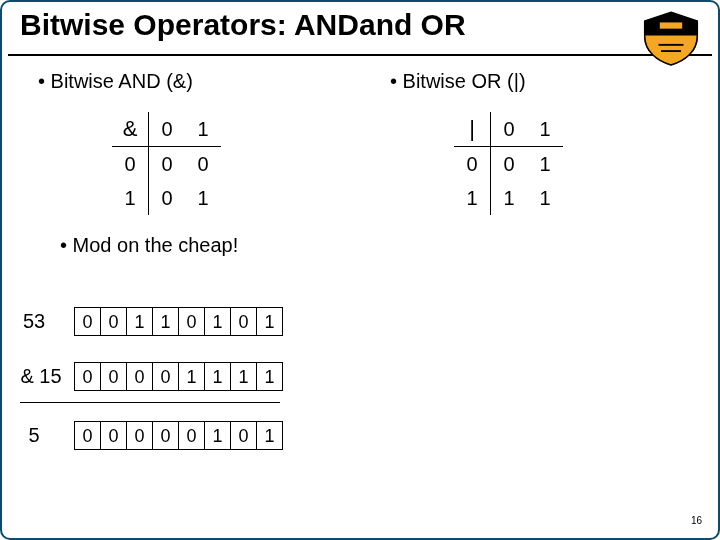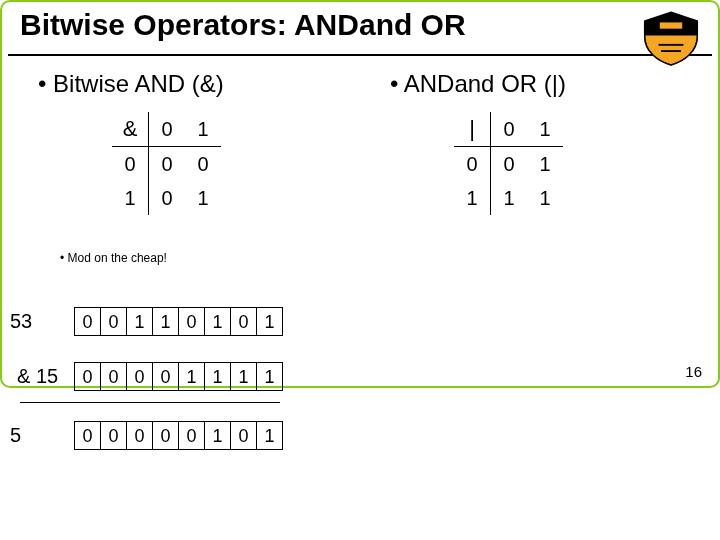--- a/index.html
+++ b/index.html
@@ -9,22 +9,22 @@
     height: 540px;
     background: #fff;
     font-family: Arial, Helvetica, sans-serif;
     color: #000;
     overflow: hidden;
   }
   .slide {
     position: relative;
     box-sizing: border-box;
     width: 720px;
-    height: 388px;
-    border: 2px solid #84cc16;
+    height: 540px;
+    border: 2px solid #0c4a6e;
     border-radius: 10px;
     text-decoration: underline;
   }
   .title {
     position: absolute;
     left: 18px;
     top: 6px;
     font-size: 30px;
     font-weight: bold;
   }
@@ -39,29 +39,28 @@
     position: absolute;
     right: 14px;
     top: 8px;
     width: 66px;
     height: 56px;
   }
   .crest svg { width: 100%; height: 100%; }
 
   .bullet {
     position: absolute;
-    font-size: 24px;
+    font-size: 20px;
   }
   .bullet::before {
     content: "• ";
   }
   .subbullet {
     position: absolute;
-    font-size: 12px;
-    margin-top: 17px;
+    font-size: 20px;
   }
   .subbullet .line1::before,
   .subbullet .line2::before {
     content: "• ";
   }
   .subbullet .line2 {
     margin-left: 18px;
   }
 
   
@@ -82,21 +81,21 @@
     border-bottom: 1px solid #000;
   }
   .ttable td.rowlabel {
     border-right: 1px solid #000;
   }
 
   
   .bitlabel {
     position: absolute;
     font-size: 20px;
-    text-align: left;
+    text-align: center;
     width: 48px;
   }
   .bitrow {
     position: absolute;
     border-collapse: collapse;
   }
   .bitrow td {
     width: 23px;
     height: 25px;
     border: 1px solid #000;
@@ -106,22 +105,22 @@
   }
   .sepline {
     position: absolute;
     border-top: 1px solid #000;
     height: 0;
   }
 
   .pagenum {
     position: absolute;
     right: 16px;
-    bottom: 6px;
-    font-size: 15px;
+    bottom: 12px;
+    font-size: 10px;
   }
 </style>
 </head>
 <body>
 
 <div class="slide">
 
   <div class="title">Bitwise Operators: ANDand OR</div>
   <div class="rule"></div>
 
@@ -151,21 +150,21 @@
       <td>0</td>
     </tr>
     <tr>
       <td class="rowlabel">1</td>
       <td>0</td>
       <td>1</td>
     </tr>
   </tbody>
     </table>
 
-  <div class="bullet" style="left:388px; top:68px;">ANDand OR (|)</div>
+  <div class="bullet" style="left:388px; top:68px;">Bitwise OR (|)</div>
 
   <table class="ttable" style="left:452px; top:110px;">
     <tbody>
         <tr class="hdr">
       <td class="rowlabel symcell">|</td>
       <td>0</td>
       <td>1</td>
     </tr>
     <tr>
       <td class="rowlabel">0</td>

